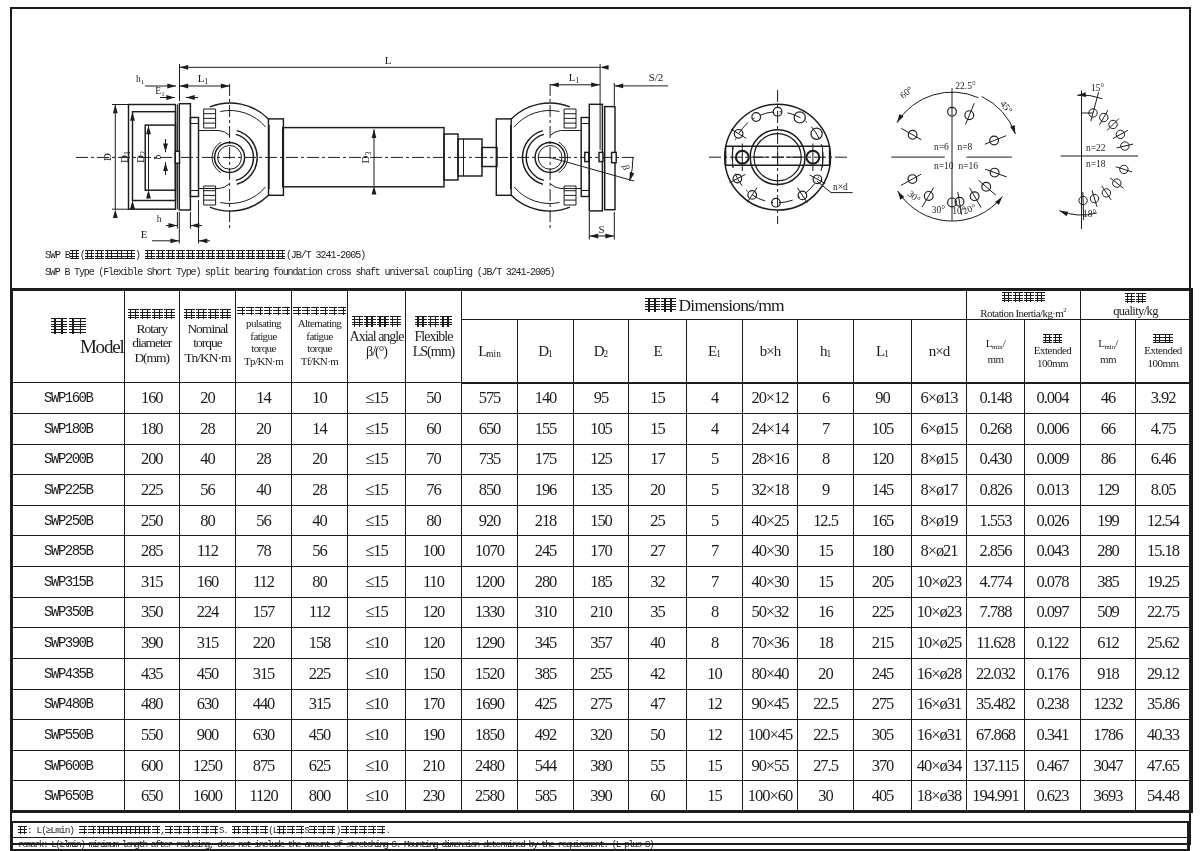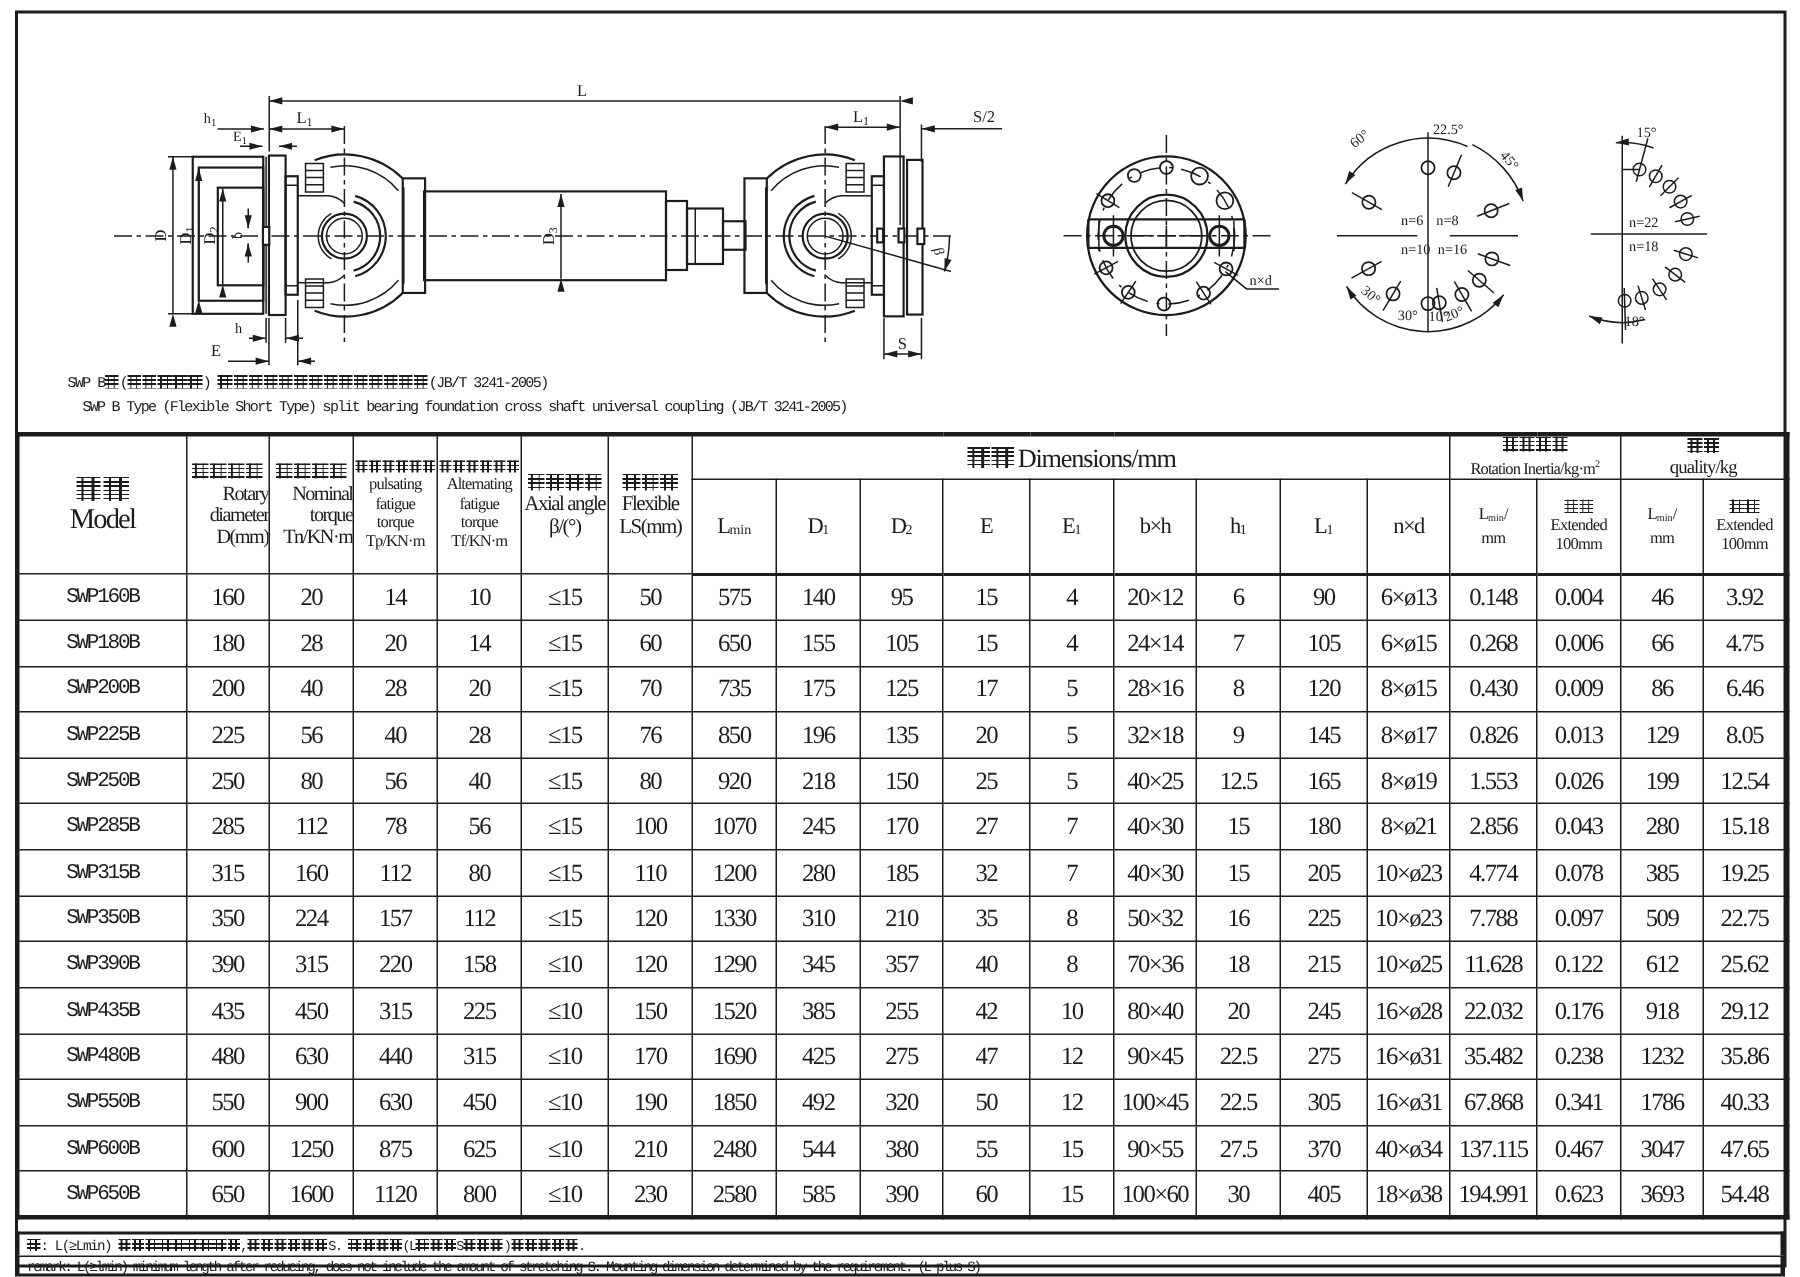--- a/index.html
+++ b/index.html
@@ -9,23 +9,23 @@
   repeating-linear-gradient(to bottom, #1c1c1c 0 1px, transparent 1px 2.8px);
  background-size:100% 100%;}
 .sb{font-size:62%;vertical-align:-12%;letter-spacing:0;}
 .sp{font-size:62%;vertical-align:38%;letter-spacing:0;}
 table.spec{position:absolute;left:10px;top:288px;border-collapse:collapse;table-layout:fixed;width:1180px;}
 table.spec td{border:1.6px solid #1c1c1c;text-align:center;vertical-align:middle;padding:0;overflow:hidden;}
 table.spec{border:3px solid #1c1c1c;}
 tr.h1{height:30px;}
 td.hc{font-size:15px;letter-spacing:-1px;}
 td.dims{font-size:17px;}
-.zh19{font-size:18px;line-height:20px;}.en19{font-size:19px;letter-spacing:-1.2px;line-height:20px;}
+.zh19{font-size:18px;line-height:20px;}.en19{font-size:19px;letter-spacing:-1.2px;line-height:20px;text-align:right;}
 .zh12{font-size:12px;line-height:13.5px;letter-spacing:-.5px;}
-.en13{font-size:13.5px;line-height:14.5px;letter-spacing:-1px;text-align:right;}
+.en13{font-size:13.5px;line-height:14.5px;letter-spacing:-1px;}
 .zh11{font-size:8.8px;line-height:11px;letter-spacing:-.5px;}
 .en11{font-size:11px;line-height:12.5px;letter-spacing:-.6px;}
 .en12{font-size:12.5px;line-height:13px;letter-spacing:-.6px;}
 .zh13{font-size:12.5px;line-height:14px;letter-spacing:-.5px;}
 .zhg{font-size:11px;line-height:13px;letter-spacing:-.3px;}
 .en14{font-size:14px;line-height:15px;letter-spacing:-1px;}
 .zh17{font-size:16px;letter-spacing:-.5px;margin-right:2px;}
 .en17{font-size:17.5px;letter-spacing:-.8px;}
 .zh10{font-size:10px;line-height:11px;display:block;}
 td.sm{font-size:11px;line-height:12.5px;letter-spacing:-.5px;}
@@ -287,21 +287,21 @@
 
 <path class="th" d="M1059.4,210.7 A59,59 0 0 0 1096.8,213.0" marker-start="url(#arr)"></path>
 <text x="1083" y="217" class="sm">18°</text>
 
 <text x="1086" y="151" class="sm">n=22</text>
 <text x="1086" y="167" class="sm">n=18</text>
 </svg>
 
 <div class="abs" style="left:45px;top:250px;font-size:10px;font-family:'Liberation Mono',monospace;letter-spacing:-1.05px;">SWP B<span style="font-size:10px"><i class="cj"></i>(<i class="cj"></i><i class="cj"></i><i class="cj"></i><i class="cj"></i><i class="cj"></i>)&nbsp;<i class="cj"></i><i class="cj"></i><i class="cj"></i><i class="cj"></i><i class="cj"></i><i class="cj"></i><i class="cj"></i><i class="cj"></i><i class="cj"></i><i class="cj"></i><i class="cj"></i><i class="cj"></i><i class="cj"></i><i class="cj"></i></span>(JB/T 3241-2005)</div>
 
-<div class="abs" style="left:45px;top:267px;font-size:10px;font-family:'Liberation Mono',monospace;letter-spacing:-1.15px;margin-left:10px;">SWP B Type  (Flexible Short Type) split bearing foundation cross shaft universal coupling (JB/T 3241-2005)</div>
+<div class="abs" style="left:45px;top:267px;font-size:10px;font-family:'Liberation Mono',monospace;letter-spacing:-1.15px;">SWP B Type  (Flexible Short Type) split bearing foundation cross shaft universal coupling (JB/T 3241-2005)</div>
 
 <table class="spec">
 <colgroup>
       <col style="width:112.5px">
       <col style="width:55.5px">
       <col style="width:56px">
       <col style="width:56px">
       <col style="width:56px">
       <col style="width:58px">
       <col style="width:56px">

